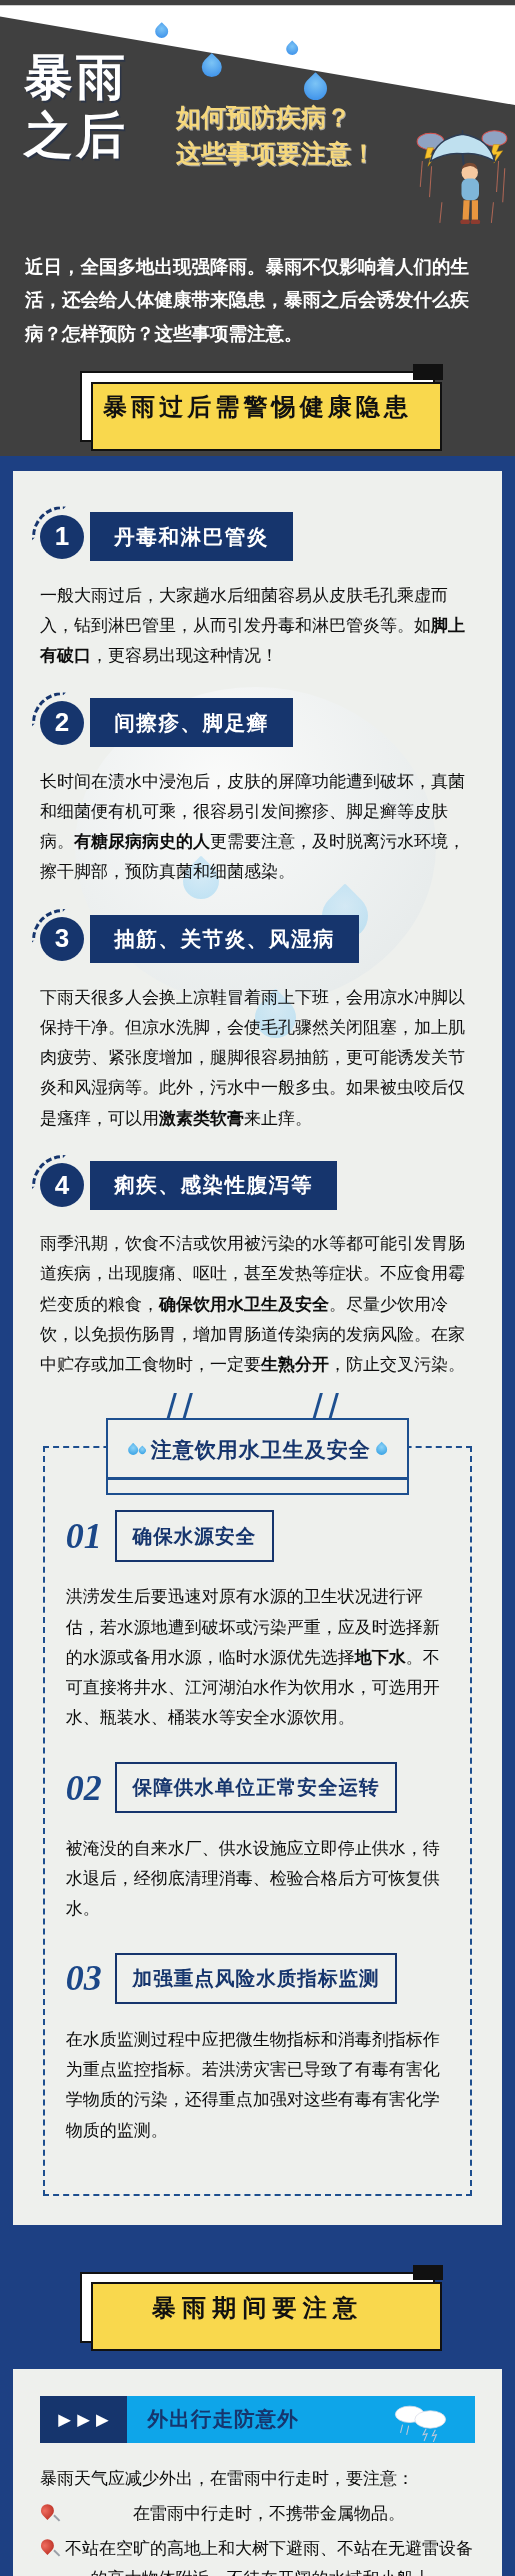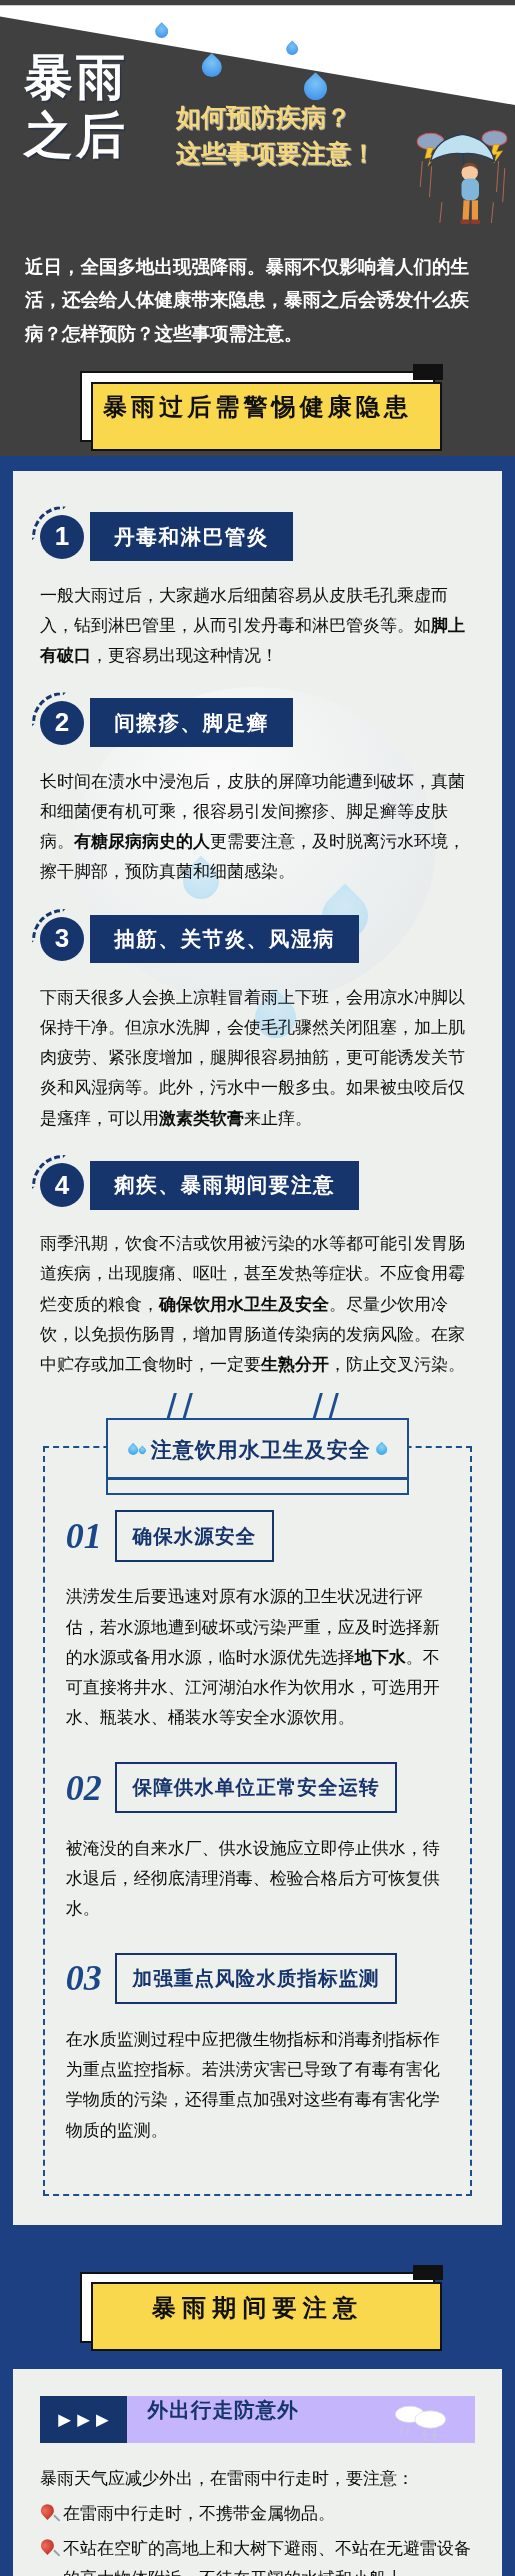--- a/index.html
+++ b/index.html
@@ -68,25 +68,25 @@
   .w-num{font-family:"Liberation Serif","DejaVu Serif",serif;font-style:italic;font-weight:bold;
     font-size:36px;color:#1b4788;margin-right:13.4px;flex:0 0 auto;}
   .w-title{border:2.6px solid #16356d;padding:10.3px 15.5px;font-size:19.6px;font-weight:bold;color:#16356d;letter-spacing:1px;}
 
   
   .subsec{margin-bottom:20.6px;position:relative;}
   .subhead{display:flex;height:47px;margin:11.3px 0 21.6px;}
   .arrows{width:87px;background:#16356d;color:#fff;display:flex;align-items:center;justify-content:center;
     gap:6.2px;font-size:16.5px;flex:0 0 87px;}
   .arrows span{line-height:1;}
-  .shbar{flex:1;background:#c4b5fd;display:flex;padding-left:20.6px;position:relative;}
+  .shbar{flex:1;background:#0ea5e9;display:flex;align-items:center;padding-left:20.6px;position:relative;}
   .sh-title{font-size:20.6px;font-weight:bold;color:#16356d;letter-spacing:1px;}
   .sh-ico{position:absolute;right:23px;top:5.2px;}
 
-  .b-item{display:flex;margin-bottom:5.2px;}
+  .b-item{display:flex;margin-bottom:5.2px;text-align:center;}
   .b-text{font-family:"Liberation Serif","DejaVu Serif",serif;font-size:17px;line-height:1.75;color:#0d0d0d;flex:1;}
   .ico{flex:0 0 23px;width:23px;height:21.6px;position:relative;margin-top:4.1px;}
   .ico.pin::before{content:"";position:absolute;left:1px;top:1px;width:13.4px;height:13.4px;border-radius:50% 50% 50% 0;
     background:radial-gradient(circle at 35% 35%,#ef6d5f,#b3271c);transform:rotate(-45deg);}
   .ico.pin::after{content:"";position:absolute;left:13.4px;top:14px;width:7.7px;height:1.5px;background:#9aa0a8;transform:rotate(45deg);}
   .sec-intro{font-family:"Liberation Serif","DejaVu Serif",serif;font-size:17px;line-height:1.75;color:#0d0d0d;margin:0 0 5.2px;}
 
   
   .storm-icon{width:62px;height:40px;}
 </style>
@@ -185,21 +185,21 @@
             <div class="d-bar">抽筋、关节炎、风湿病</div>
           </div>
           <p class="body-text"><span>下雨天很多人会换上凉鞋冒着雨上下班，会用凉水冲脚以保持干净。但凉水洗脚，会使毛孔骤然关闭阻塞，加上肌肉疲劳、紧张度增加，腿脚很容易抽筋，更可能诱发关节炎和风湿病等。此外，污水中一般多虫。如果被虫咬后仅是瘙痒，可以用</span><b>激素类软膏</b><span>来止痒。</span></p>
         </div>
 
         <div class="disease">
           <div class="d-head">
             <div class="num-circle">
               <span>4</span>
             </div>
-            <div class="d-bar">痢疾、暴雨期间要注意</div>
+            <div class="d-bar">痢疾、感染性腹泻等</div>
           </div>
           <p class="body-text"><span>雨季汛期，饮食不洁或饮用被污染的水等都可能引发胃肠道疾病，出现腹痛、呕吐，甚至发热等症状。不应食用霉烂变质的粮食，</span><b>确保饮用水卫生及安全</b><span>。尽量少饮用冷饮，以免损伤肠胃，增加胃肠道传染病的发病风险。在家中贮存或加工食物时，一定要</span><b>生熟分开</b><span>，防止交叉污染。</span></p>
         </div>
       </div>
 
     <div class="sign">
       <span class="hook h1"></span>
       <span class="hook h2"></span>
       <span class="sd" style="width:10.3px;height:10.3px;margin-right:1px;"></span><span class="sd" style="width:6.7px;height:6.7px;margin-right:5.2px;"></span><span class="sign-text">注意饮用水卫生及安全</span><span class="sd" style="width:11.3px;height:11.3px;margin-left:5.2px;"></span>
     </div>

